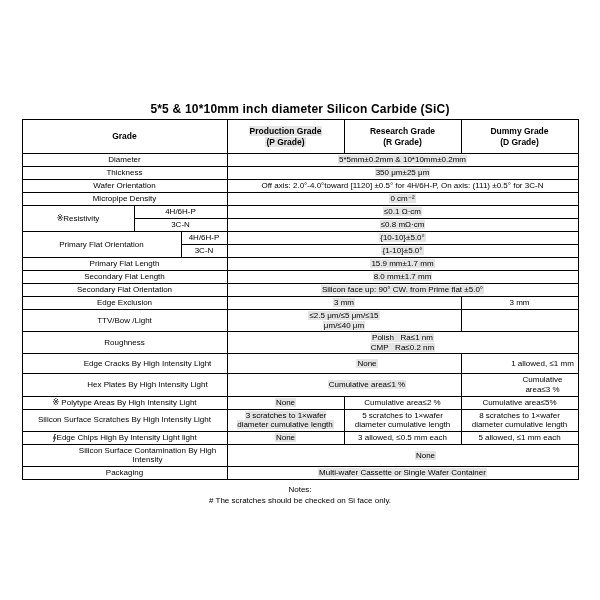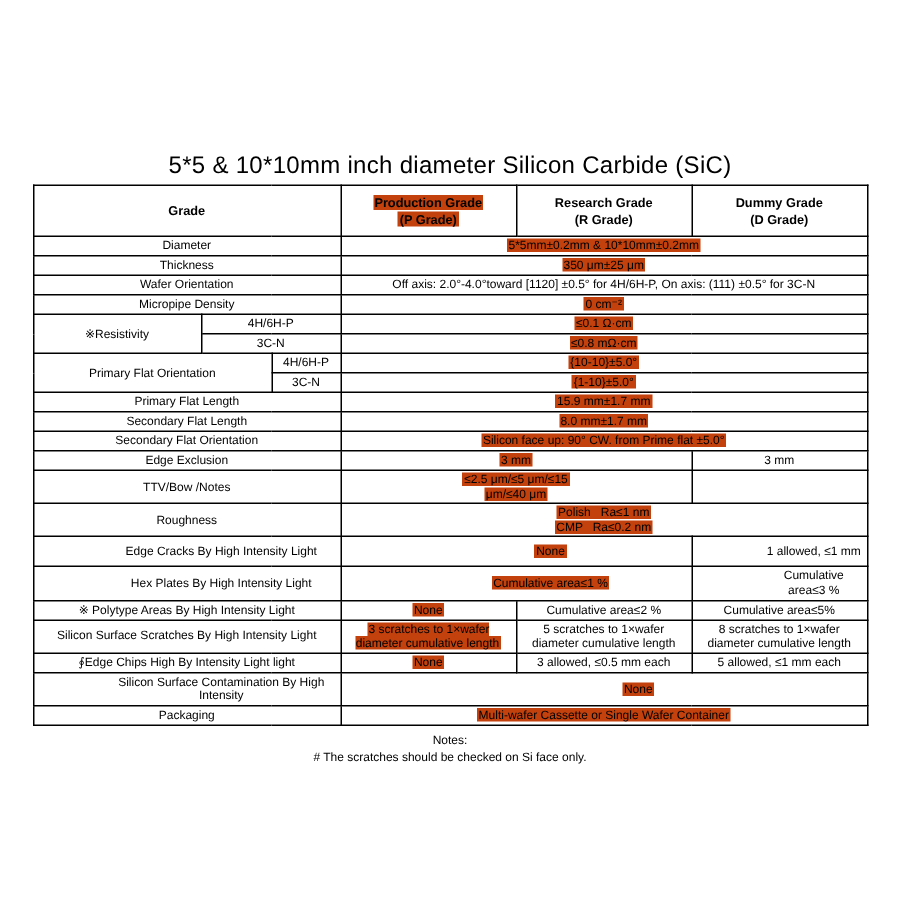--- a/index.html
+++ b/index.html
@@ -4,39 +4,39 @@
 <style>
   * { margin:0; padding:0; box-sizing:border-box; }
   html,body { background:#ffffff; }
   body {
     width:600px; height:600px;
     font-family:"Liberation Sans","DejaVu Sans",sans-serif;
     color:#000;
   }
   .page { position:relative; width:600px; height:600px; padding-top:102px; }
   .title {
-    text-align:center; font-size:16px; font-weight:normal;
+    text-align:center; font-size:12px; font-weight:bold;
     letter-spacing:0.2px; margin-bottom:3px;
   }
   table.spec {
     width:556px; margin:0 auto;
     border-collapse:collapse; table-layout:fixed;
   }
   table.spec td {
     border:1px solid #000;
     font-size:8px; line-height:1.2;
     text-align:center; vertical-align:middle;
     padding:1px 2px; height:13px; overflow:hidden;
   }
   tr.hdr td { height:34px; font-weight:bold; font-size:8.5px; }
   tr.h20 td { height:20px;padding-left:48px; }
   td.small { font-size:7.5px; }
   td.nowrap { white-space:nowrap; }
   td.left { text-align:left;margin-top:40px; }
-  .hl { background:#c2410c; padding:0 1px; }
+  .hl { background:#e5e5e5; padding:0 1px; }
   .ws-pre { white-space:pre; }
   .notes {
     width:556px; margin:5px auto 4px;
     font-size:8px; line-height:1.35; text-align:center;
   }
 </style>
 </head>
 <body>
 
 <div class="page">
@@ -125,21 +125,21 @@
         <td colspan="3"><span class="hl">Silicon face up: 90° CW. from Prime flat ±5.0°</span></td>
       </tr>
 
       <tr>
         <td colspan="3">Edge Exclusion</td>
         <td colspan="2"><span class="hl">3 mm</span></td>
         <td>3 mm</td>
       </tr>
 
       <tr>
-        <td colspan="3">TTV/Bow /Notes</td>
+        <td colspan="3">TTV/Bow /Light</td>
         <td colspan="2">
           <span class="hl">≤2.5 μm/≤5 μm/≤15</span><br>
           <span class="hl">μm/≤40 μm</span>
         </td>
         <td></td>
       </tr>
 
       <tr>
         <td colspan="3">Roughness</td>
         <td colspan="3" class="left">

